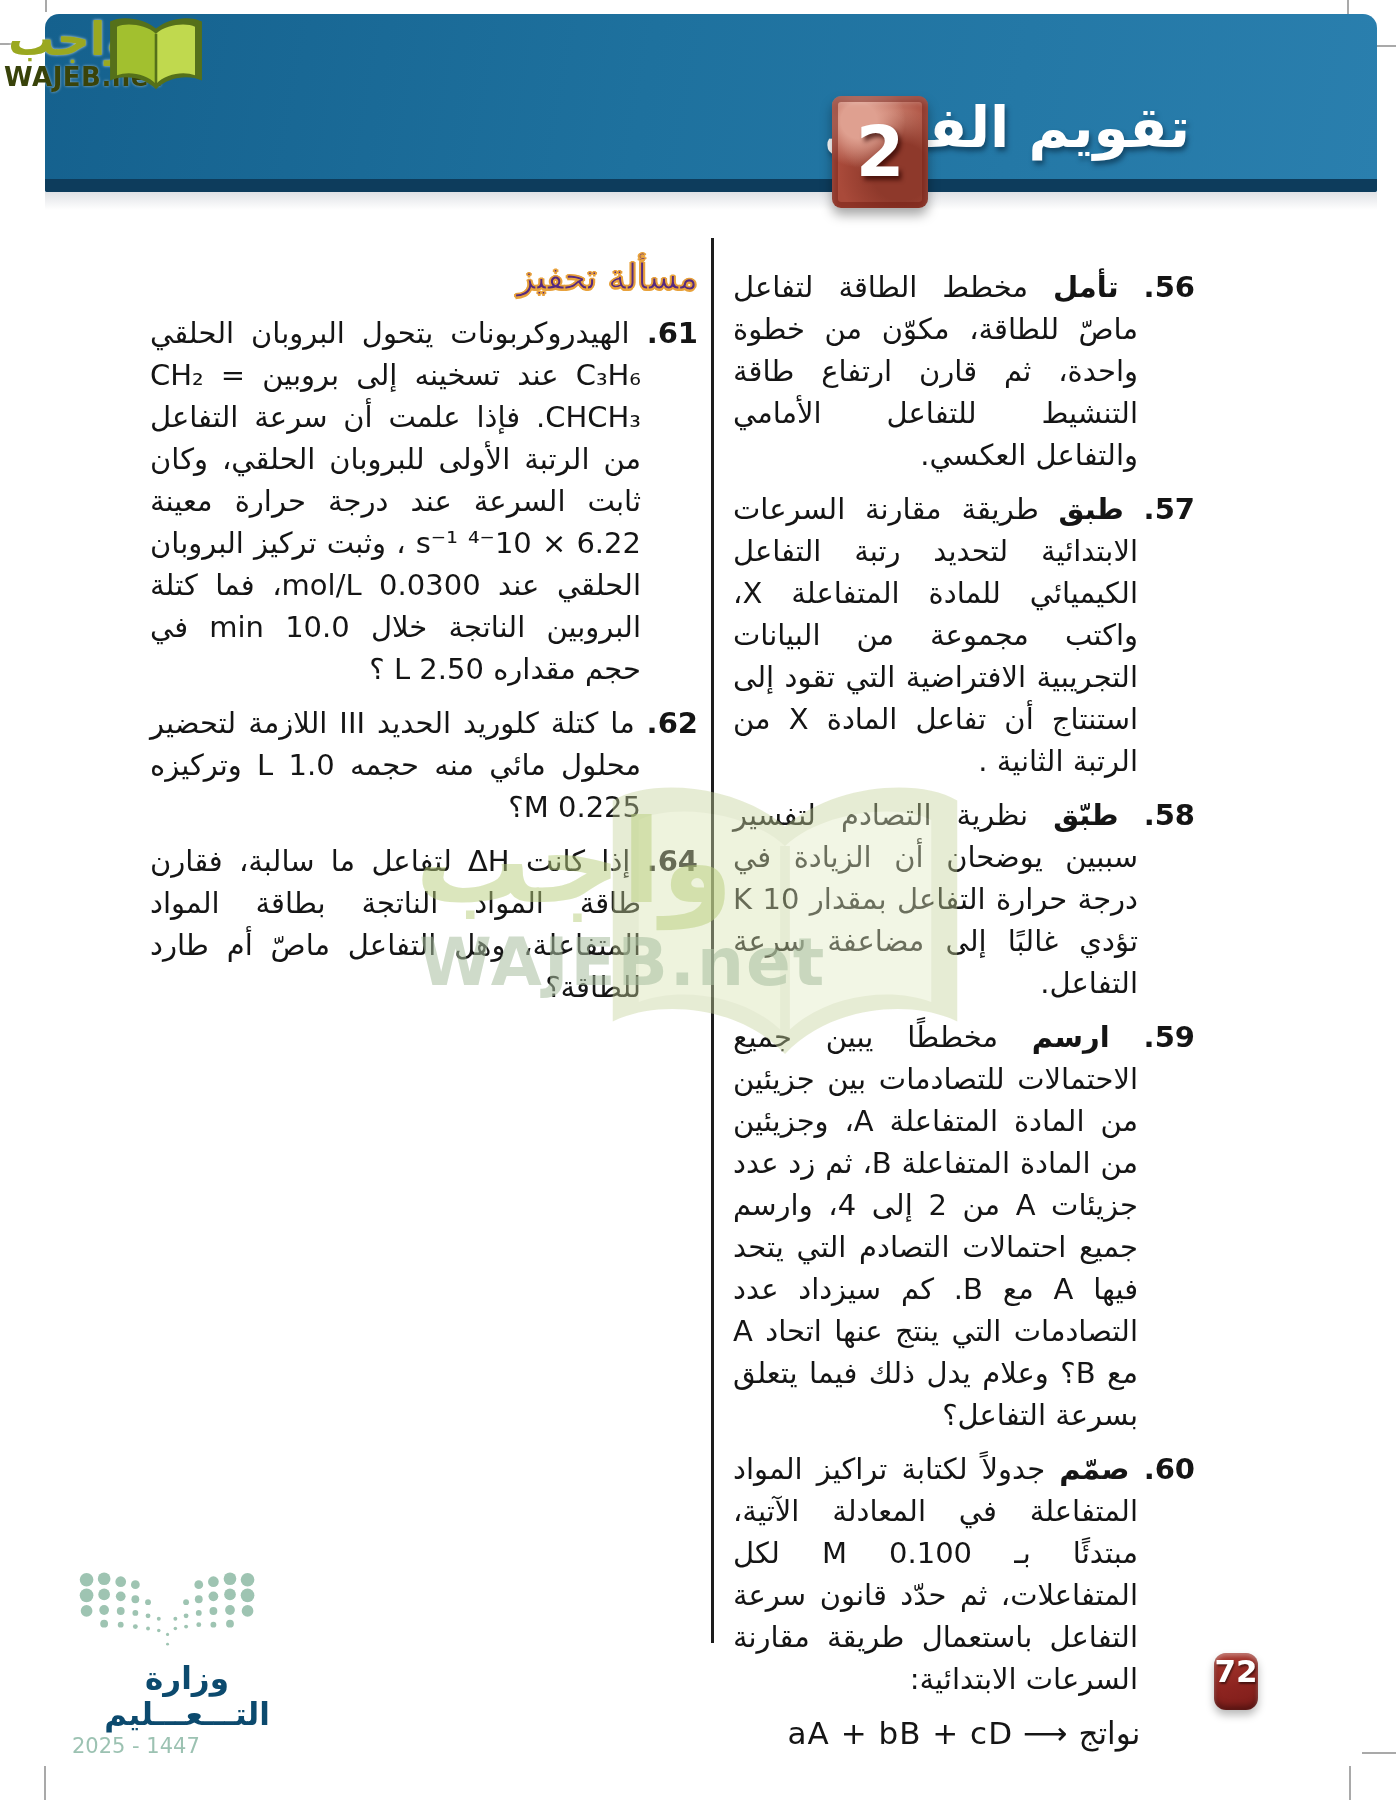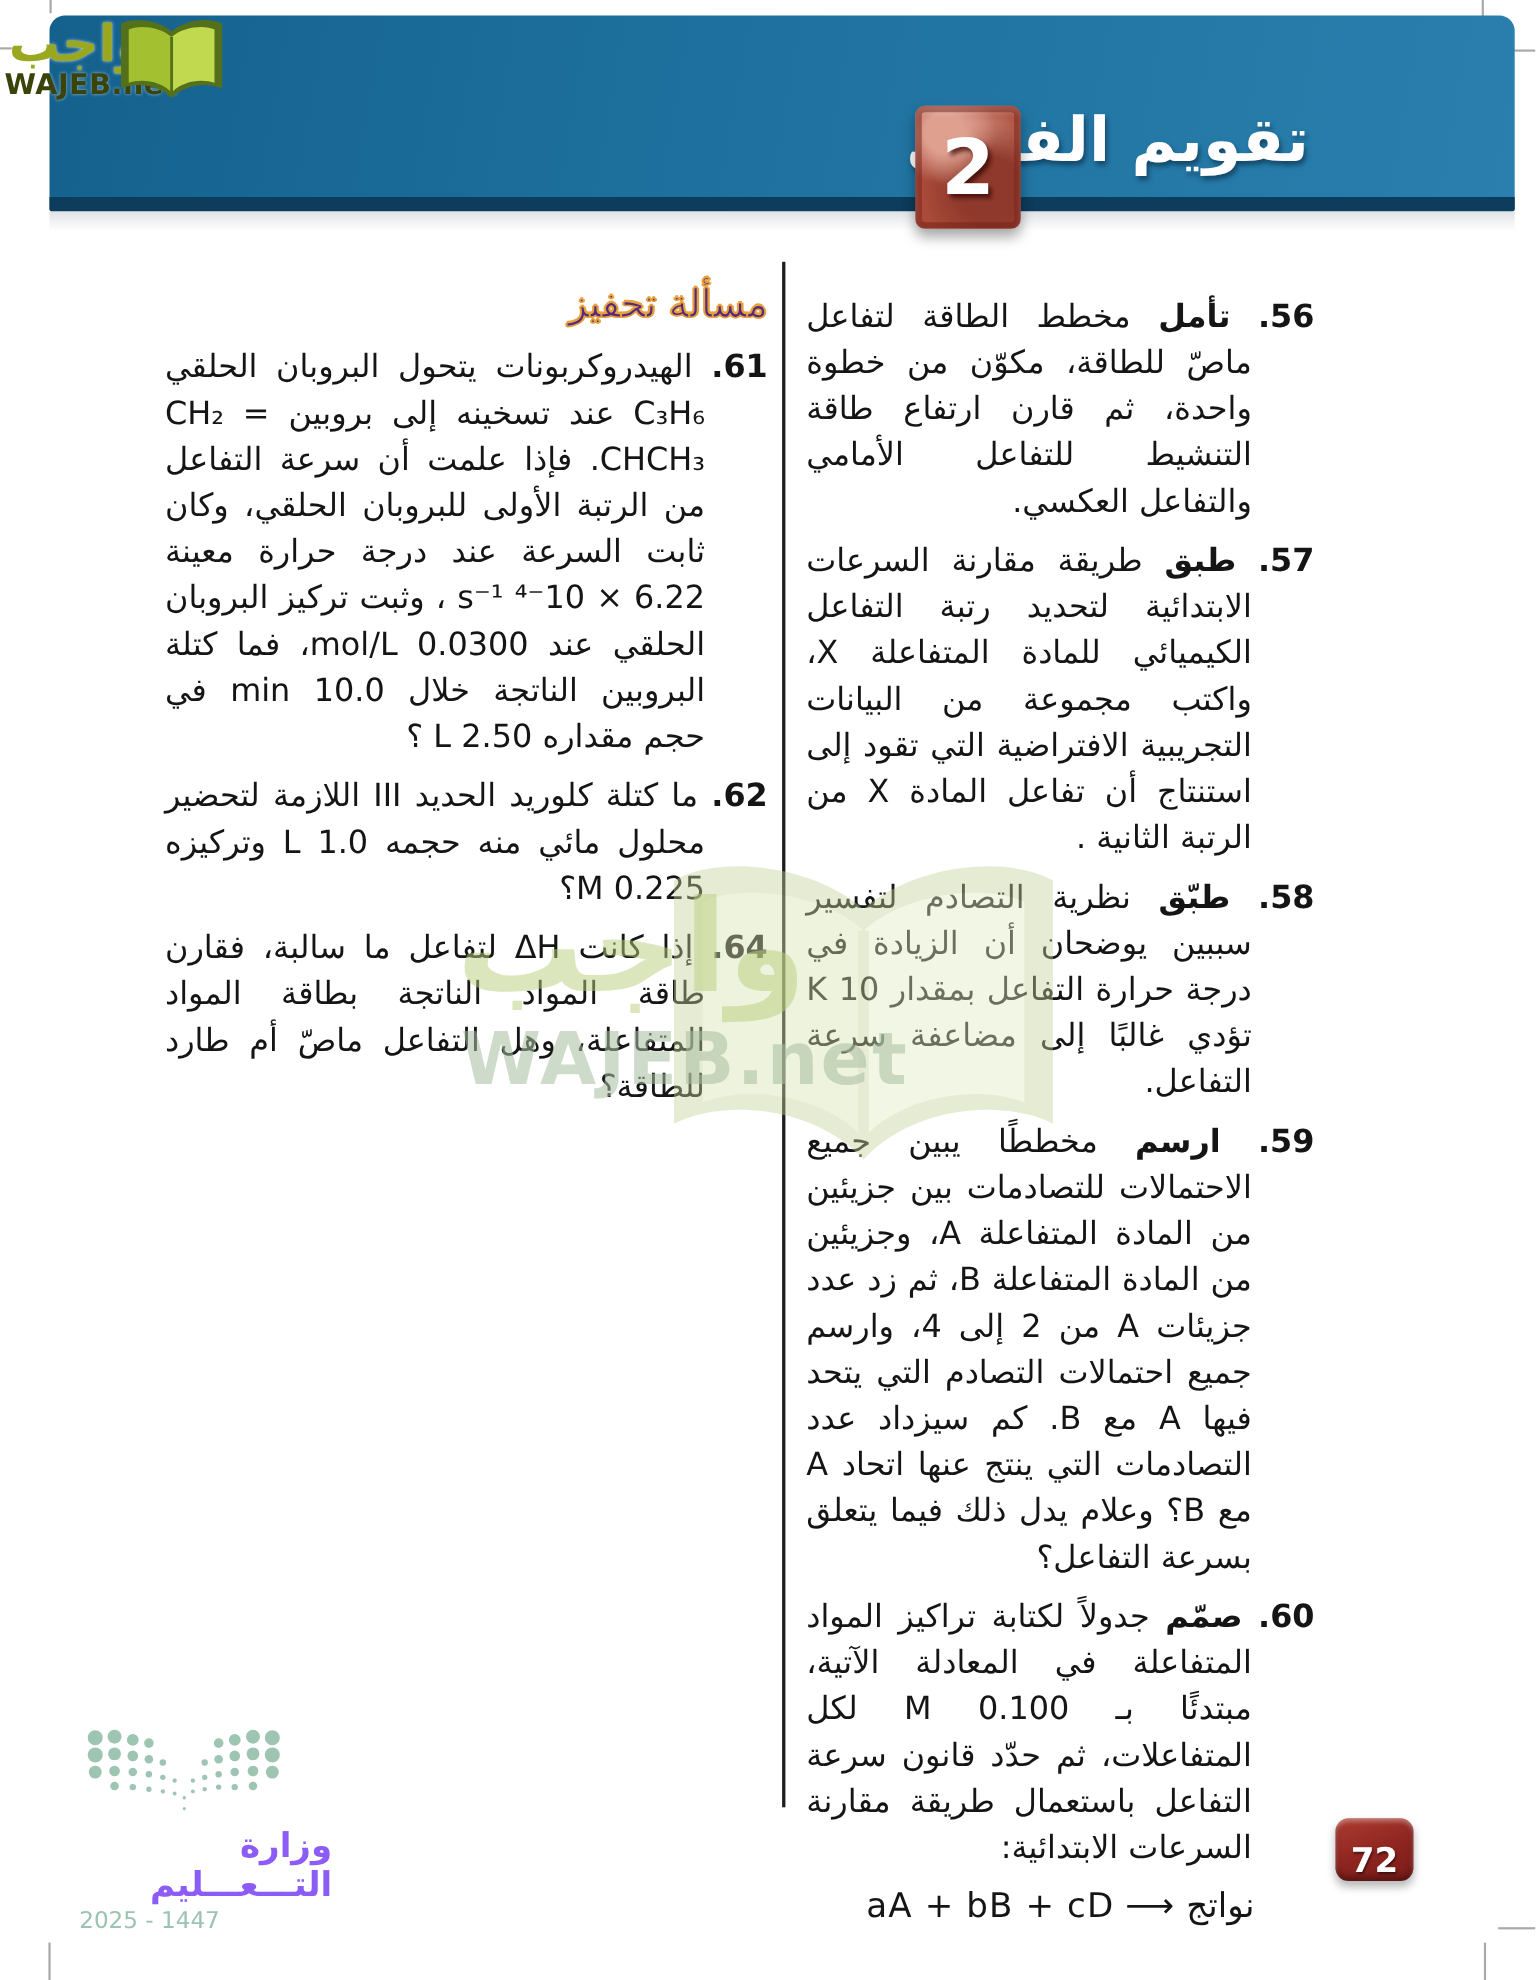--- a/index.html
+++ b/index.html
@@ -67,29 +67,29 @@
   .review-title{position:absolute;top:30px;right:78px;font-size:35px;font-weight:bold;color:#2e7aa2;}
 
   
   .watermark{position:absolute;left:395px;top:752px;width:585px;height:400px;pointer-events:none;z-index:6;}
   .wm-ar{position:absolute;left:20px;top:52px;font-size:116px;font-weight:bold;color:#b9cf7d;opacity:.5;line-height:1;}
   .wm-net{position:absolute;left:24px;top:172px;font-size:66px;font-weight:bold;color:#a9bfa0;opacity:.55;letter-spacing:2px;}
   .wm-book{position:absolute;right:0;top:0;opacity:.42;}
 
   
   .ministry{position:absolute;left:72px;top:1570px;width:230px;}
-  .m-ar{margin-top:6px;font-size:31px;font-weight:bold;color:#8b5cf6;text-align:right;direction:rtl;}
+  .m-ar{margin-top:6px;font-size:31px;font-weight:bold;color:#0c4a6e;text-align:center;direction:rtl;}
   .m-en{margin-top:4px;font-size:22px;color:#9cc2b2;text-align:left;}
   .m-yr{margin-top:2px;font-size:21px;color:#9cc2b2;text-align:left;}
 
-  .page-badge{position:absolute;left:1214px;top:1653px;width:71px;height:57px;border-radius:12px;
+  .page-badge{position:absolute;left:1214px;top:1653px;width:44px;height:57px;border-radius:12px;
       background:linear-gradient(160deg,#ad3c31 0%,#8d2420 55%,#7c1c19 100%);
       box-shadow:inset 0 3px 4px rgba(255,255,255,.35), inset 0 -4px 6px rgba(0,0,0,.35),
                  0 5px 8px rgba(0,0,0,.28);
-      display:flex;align-items:flex-end;justify-content:center;
+      display:flex;align-items:flex-start;justify-content:center;
       color:#fff;font-weight:bold;font-size:31px;text-shadow:1px 2px 2px rgba(0,0,0,.5);}
 </style>
 </head>
 <body>
 
 <div class="page">
 
   <div class="crop" style="left:45px;top:0;width:2px;height:12px;"></div>
   <div class="crop" style="left:0;top:43px;width:14px;height:2px;"></div>
   <div class="crop" style="left:1347px;top:0;width:2px;height:32px;"></div>

